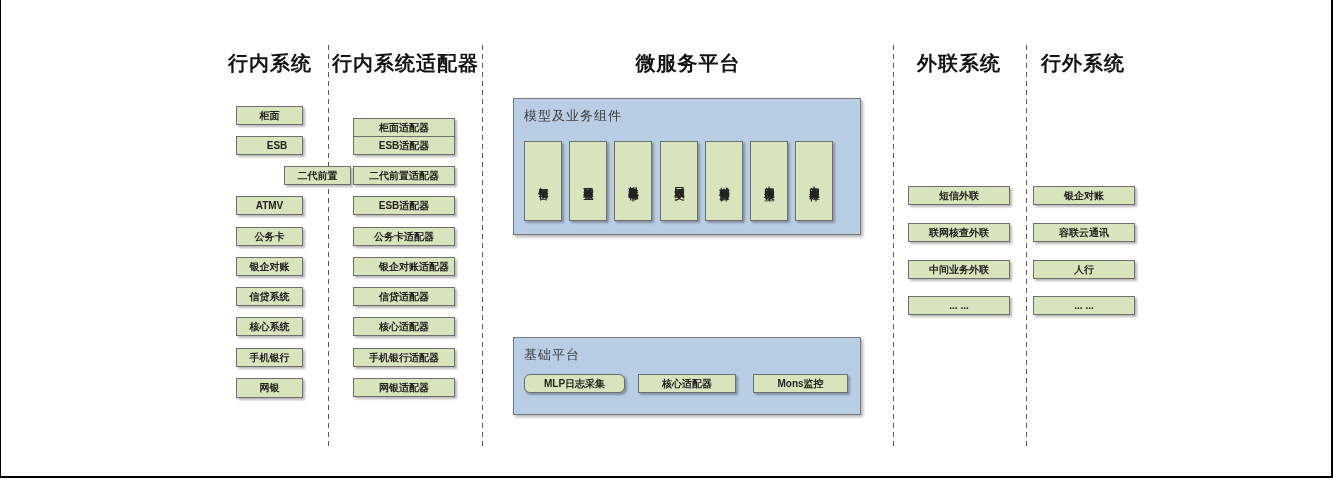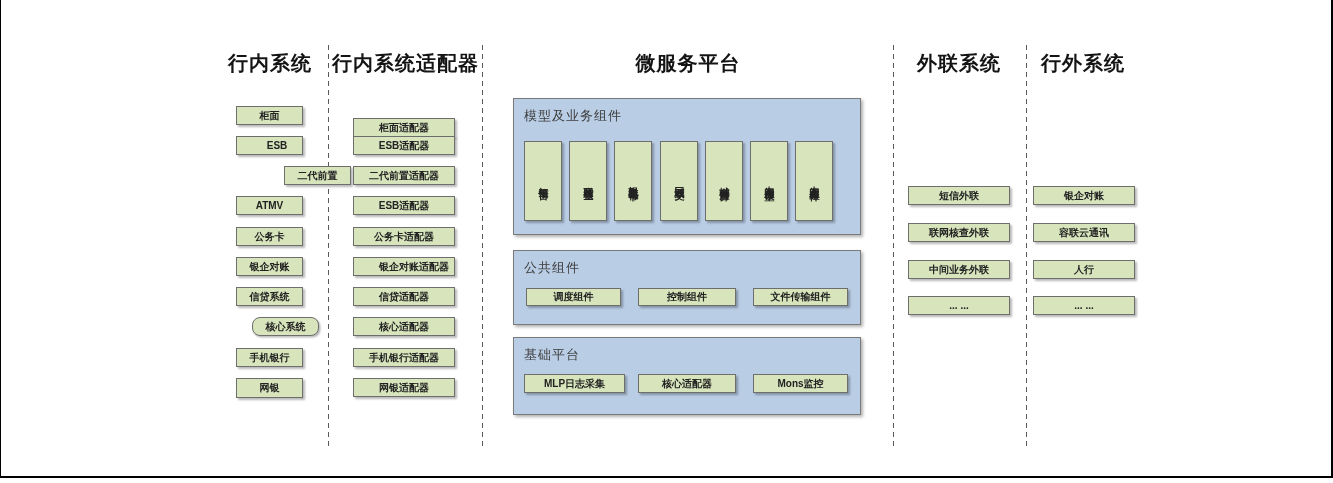--- a/index.html
+++ b/index.html
@@ -55,21 +55,21 @@
   <div class="vline" style="left:893px;"></div>
   <div class="vline" style="left:1026px;"></div>
 
   <div class="gbox" style="left:236px;top:106px;width:67px;height:19px;">柜面</div>
   <div class="gbox" style="left:236px;top:136px;width:67px;height:19px;padding-left:15px;">ESB</div>
   <div class="gbox" style="left:236px;top:166px;width:67px;height:19px;margin-left:48px;">二代前置</div>
   <div class="gbox" style="left:236px;top:196px;width:67px;height:19px;">ATMV</div>
   <div class="gbox" style="left:236px;top:227px;width:67px;height:19px;">公务卡</div>
   <div class="gbox" style="left:236px;top:257px;width:67px;height:19px;">银企对账</div>
   <div class="gbox" style="left:236px;top:287px;width:67px;height:19px;">信贷系统</div>
-  <div class="gbox" style="left:252px;top:317px;width:67px;height:19px;border-radius:8px;">核心系统</div>
+  <div class="gbox" style="left:236px;top:317px;width:67px;height:19px;">核心系统</div>
   <div class="gbox" style="left:236px;top:348px;width:67px;height:19px;">手机银行</div>
   <div class="gbox" style="left:236px;top:378px;width:67px;height:20px;">网银</div>
 
   <div class="gbox" style="left:353px;top:106px;width:102px;height:19px;margin-top:12px;">柜面适配器</div>
   <div class="gbox" style="left:353px;top:136px;width:102px;height:19px;">ESB适配器</div>
   <div class="gbox" style="left:353px;top:166px;width:102px;height:19px;">二代前置适配器</div>
   <div class="gbox" style="left:353px;top:196px;width:102px;height:19px;">ESB适配器</div>
   <div class="gbox" style="left:353px;top:227px;width:102px;height:19px;">公务卡适配器</div>
   <div class="gbox" style="left:353px;top:257px;width:102px;height:19px;padding-left:20px;">银企对账适配器</div>
   <div class="gbox" style="left:353px;top:287px;width:102px;height:19px;">信贷适配器</div>
@@ -81,30 +81,24 @@
     <div class="panel-label">模型及业务组件</div>
     <div class="gbox vbox" style="left:10px;">短信平台</div>
     <div class="gbox vbox" style="left:55px;">联网核查</div>
     <div class="gbox vbox" style="left:100px;">银联及银行卡</div>
     <div class="gbox vbox" style="left:146px;">同城票交</div>
     <div class="gbox vbox" style="left:191px;">城商行清算</div>
     <div class="gbox vbox" style="left:236px;">中间业务模型</div>
     <div class="gbox vbox" style="left:281px;">中间业务组件</div>
   </div>
 
-  <div class="panel" style="top:250px;height:75px;">
-    <div class="panel-label">公共组件</div>
-    <div class="gbox" style="left:12px;top:37px;width:95px;height:18px;">调度组件</div>
-    <div class="gbox" style="left:124px;top:37px;width:98px;height:18px;">控制组件</div>
-    <div class="gbox" style="left:239px;top:37px;width:95px;height:18px;">文件传输组件</div>
-  </div>
 
   <div class="panel" style="top:337px;height:78px;">
     <div class="panel-label">基础平台</div>
-    <div class="gbox" style="left:10px;top:36px;width:101px;height:19px;">MLP日志采集</div>
+    <div class="gbox" style="left:10px;top:36px;width:101px;height:19px;border-radius:6px;">MLP日志采集</div>
     <div class="gbox" style="left:124px;top:36px;width:98px;height:19px;">核心适配器</div>
     <div class="gbox" style="left:239px;top:36px;width:95px;height:19px;">Mons监控</div>
   </div>
 
   <div class="gbox" style="left:908px;top:186px;width:102px;height:19px;">短信外联</div>
   <div class="gbox" style="left:908px;top:223px;width:102px;height:19px;">联网核查外联</div>
   <div class="gbox" style="left:908px;top:260px;width:102px;height:19px;">中间业务外联</div>
   <div class="gbox" style="left:908px;top:296px;width:102px;height:19px;">... ...</div>
 
   <div class="gbox" style="left:1033px;top:186px;width:102px;height:19px;">银企对账</div>

